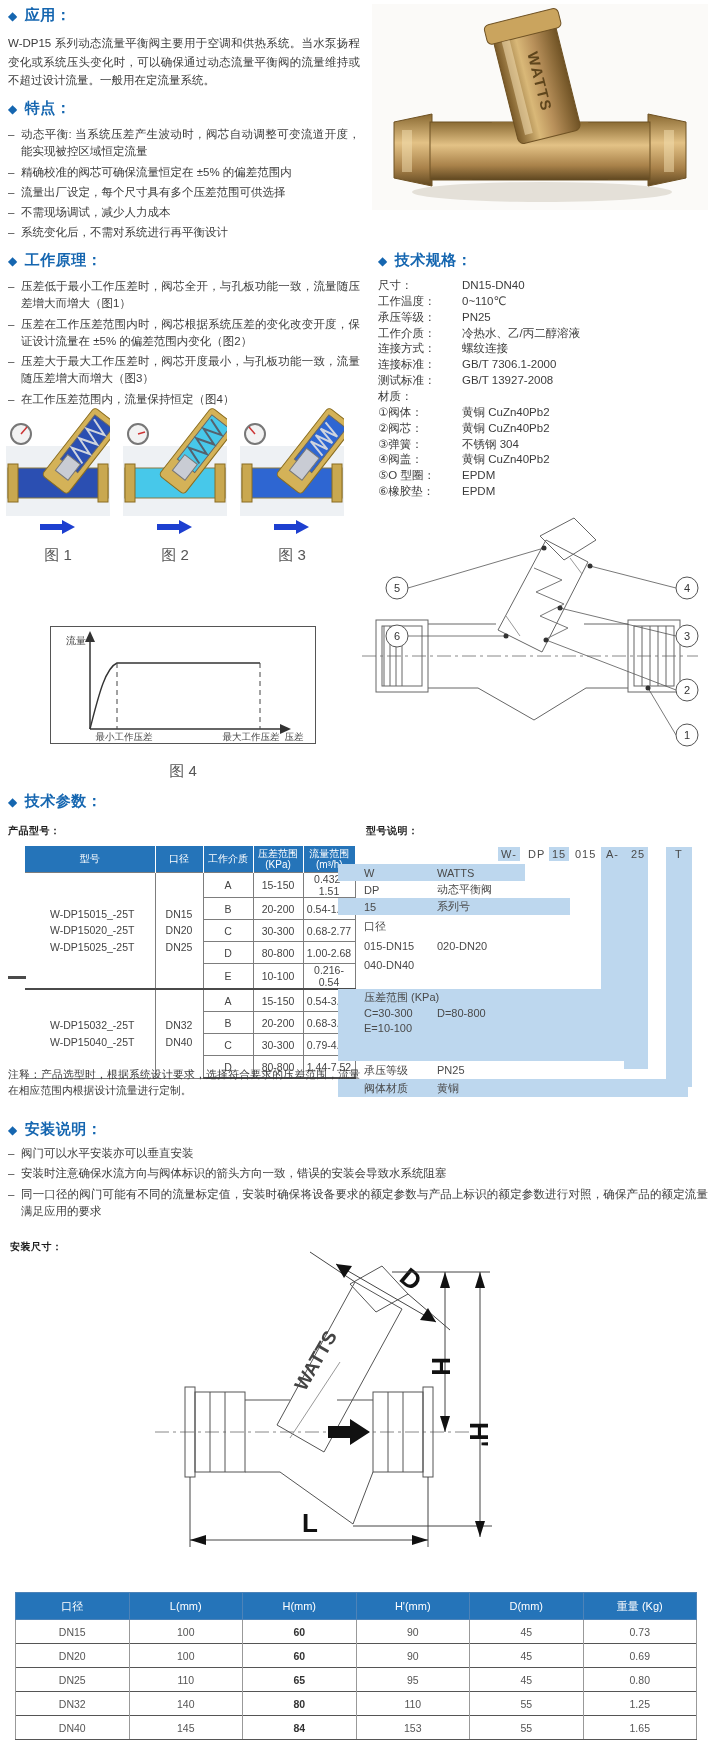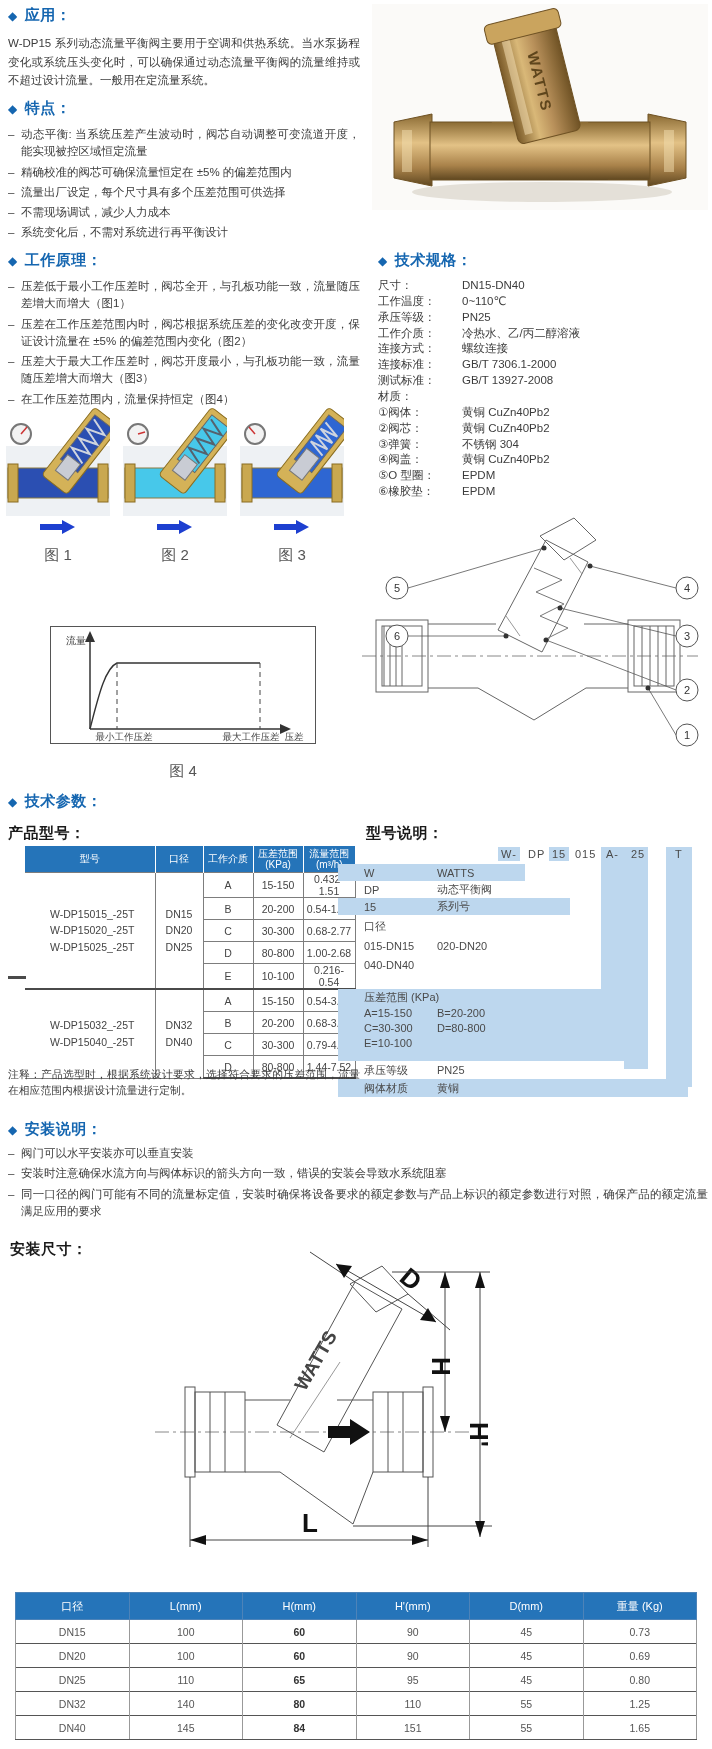--- a/index.html
+++ b/index.html
@@ -1,21 +1,21 @@
 <!DOCTYPE html>
 <html><head>
 <meta charset="utf-8">
 <style>
   html,body{margin:0;padding:0;background:#fff;}
   .page{position:relative;width:712px;height:1749px;background:#fff;overflow:hidden;
         font-family:"Liberation Sans","DejaVu Sans",sans-serif;color:#3c3c3c;}
   .abs{position:absolute;}
   .hd{display:flex;align-items:center;font-size:15px;font-weight:bold;color:#1566b0;letter-spacing:.5px;}
   .hd .dia{font-size:12px;margin-right:7px;color:#1566b0;}
-  .subhd{font-size:15px;font-weight:bold;color:#1a1a1a;letter-spacing:.5px;}
+  .subhd{font-size:10px;font-weight:bold;color:#1a1a1a;letter-spacing:.5px;}
   .body-txt{font-size:11.5px;line-height:1.62;margin:0;text-align:justify;}
   .ul{font-size:11.5px;line-height:1.5;}
   .li{position:relative;padding-left:13px;margin-bottom:3px;text-align:justify;}
   .li::before{content:"–";position:absolute;left:0;top:0;}
   
   .spec-row{display:flex;font-size:11.5px;line-height:1.38;}
   .spec-row .sl{width:84px;flex:none;}
   
   .figrow{display:flex;gap:13px;}
   .figcell{width:104px;}
@@ -463,24 +463,20 @@
           <span class="lbl">040-DN40</span>
           <span></span>
         </div>
     </div>
     <div class="mx-sect" style="height:72px;">
       <div class="mx-band" style="width:300px;"></div>
       <div class="mx-line" style="height:16px;">
           <span>压差范围 (KPa)</span>
         </div>
       <div class="mx-line" style="height:15px;">
-          <span class="lbl">A=15-150</span>
-          <span>B=20-200</span>
-        </div>
-      <div class="mx-line" style="height:15px;">
           <span class="lbl">C=30-300</span>
           <span>D=80-800</span>
         </div>
       <div class="mx-line" style="height:15px;">
           <span class="lbl">E=10-100</span>
           <span></span>
         </div>
     </div>
     <div class="mx-row" style="height:18px;">
       <span class="lbl">承压等级</span>
@@ -598,20 +594,20 @@
           <td>140</td>
           <td>80</td>
           <td>110</td>
           <td>55</td>
           <td>1.25</td>
         </tr>
       <tr class="last">
           <td>DN40</td>
           <td>145</td>
           <td>84</td>
-          <td>151</td>
+          <td>153</td>
           <td>55</td>
           <td>1.65</td>
         </tr>
     </tbody>
   </table>
 
 </div>
 
 </body></html>

